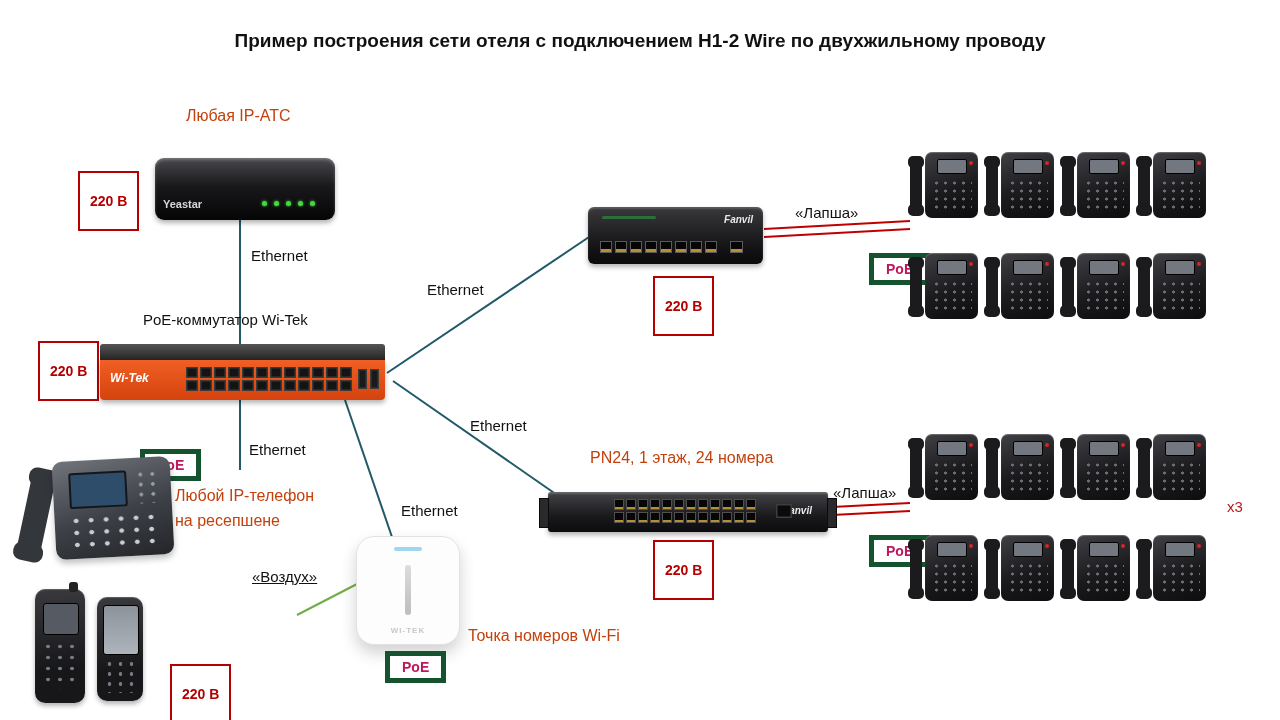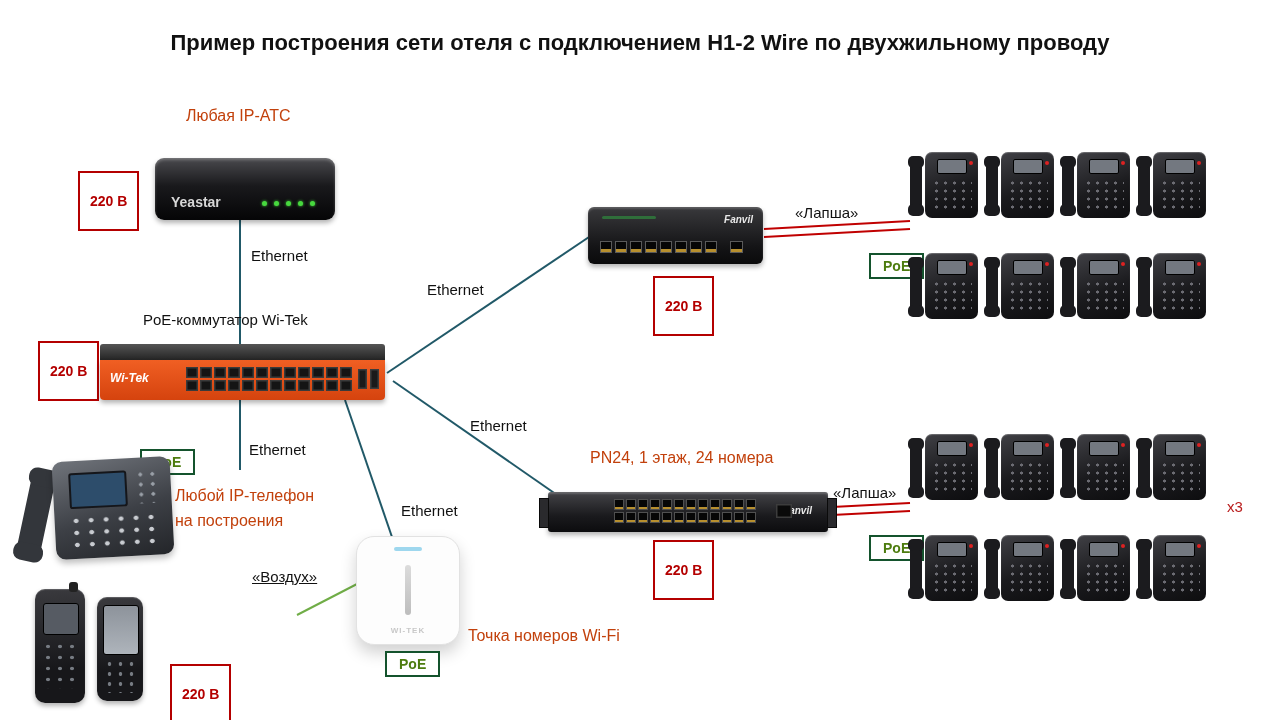--- a/index.html
+++ b/index.html
@@ -1,36 +1,36 @@
 <!DOCTYPE html>
 <html><head>
 <meta charset="utf-8">
 <style>
   html,body{margin:0;padding:0;}
   body{font-family:"Liberation Sans",sans-serif;background:#fff;}
   .canvas{position:relative;width:1280px;height:720px;background:#fff;overflow:hidden;}
   .wires{position:absolute;left:0;top:0;width:1280px;height:720px;pointer-events:none;}
 
   .title{position:absolute;top:30px;left:0;width:100%;text-align:center;
-         font-size:22px;font-weight:700;color:#111;margin:0;}
+         font-size:19px;font-weight:700;color:#111;margin:0;}
 
   .lbl{position:absolute;font-size:16px;color:#c2410c;white-space:pre-line;line-height:25px;}
   .net-lbl{position:absolute;font-size:15px;color:#111;}
   .x3{position:absolute;font-size:15px;color:#b91c1c;}
 
   .badge-power{position:absolute;background:#fff;border:2px solid #b40000;color:#b40000;
         font-size:14px;font-weight:700;padding:20px 10px;line-height:16px;}
-  .badge-poe{position:absolute;background:#fff;border:2px solid #14532d;color:#4d7c0f;
+  .badge-poe{position:absolute;background:#fff;border:5px solid #14532d;color:#be185d;
         font-size:14px;font-weight:700;padding:3px 12px;line-height:16px;}
 
   
   .yeastar{position:absolute;left:155px;top:158px;width:180px;height:62px;border-radius:9px;
       background:linear-gradient(180deg,#4a4a4e,#19191c 45%,#050506);
       box-shadow:inset 0 2px 3px rgba(255,255,255,.25),0 3px 5px rgba(0,0,0,.3);}
-  .yeastar .brand{position:absolute;left:16px;bottom:10px;color:#d7d7d7;font-size:14px;font-weight:700;margin-top:44px;}
+  .yeastar .brand{position:absolute;left:8px;bottom:10px;color:#d7d7d7;font-size:11px;font-weight:700;margin-top:44px;}
   .yeastar .leds{position:absolute;right:20px;bottom:14px;display:flex;gap:7px;}
   .yeastar .led{width:5px;height:5px;border-radius:50%;background:#47d83e;box-shadow:0 0 3px #47d83e;}
 
   
   .witek{position:absolute;left:100px;top:344px;width:285px;height:56px;}
   .witek .top{height:16px;background:linear-gradient(#555,#242424);border-radius:3px 3px 0 0;}
   .witek .front{position:relative;height:40px;background:linear-gradient(#f05f23,#d5430e);
       border-radius:0 0 4px 4px;box-shadow:0 3px 5px rgba(0,0,0,.3);}
   .witek .brand{position:absolute;left:10px;top:11px;color:#fff;font-size:12px;font-weight:700;font-style:italic;}
   .witek .ports{position:absolute;left:86px;top:7px;display:grid;
@@ -390,21 +390,21 @@
   <div class="badge-poe" style="left:140px;top:449px;">PoE</div>
   <div class="desk-phone">
     <span class="hs"></span>
     <span class="bd">
       <span class="scr"></span>
       <span class="keys"></span>
       <span class="side"></span>
     </span>
   </div>
   <div class="lbl" style="left:175px;top:483px;">Любой IP-телефон
-на построения</div>
+на ресепшене</div>
 
   <div class="net-lbl" style="left:252px;top:568px;text-decoration:underline;">«Воздух»</div>
   <div class="ap">
     <span class="led"></span>
     <span class="slot"></span>
     <span class="brand">WI-TEK</span>
   </div>
   <div class="lbl" style="left:468px;top:623px;">Точка номеров Wi-Fi</div>
   <div class="badge-poe" style="left:385px;top:651px;">PoE</div>
 

